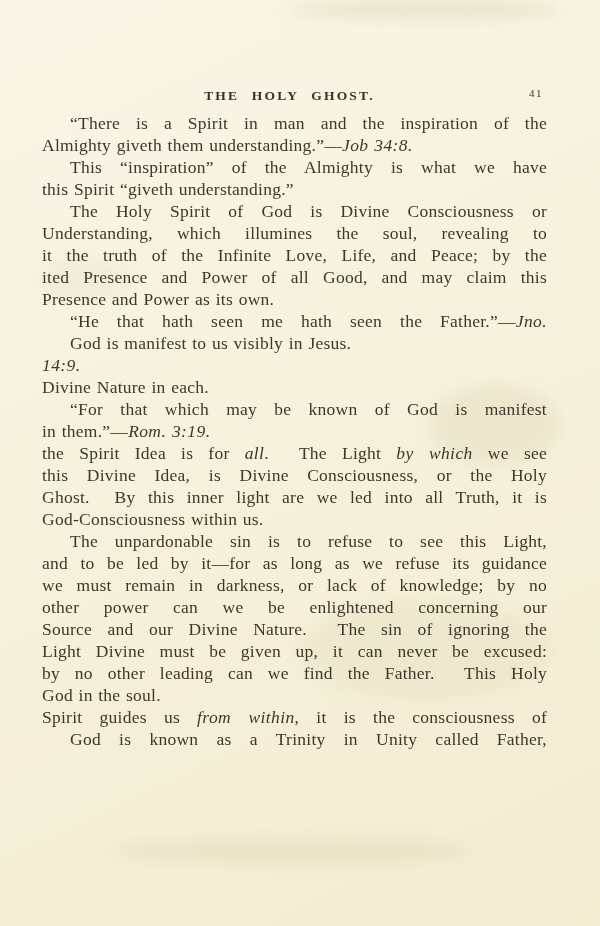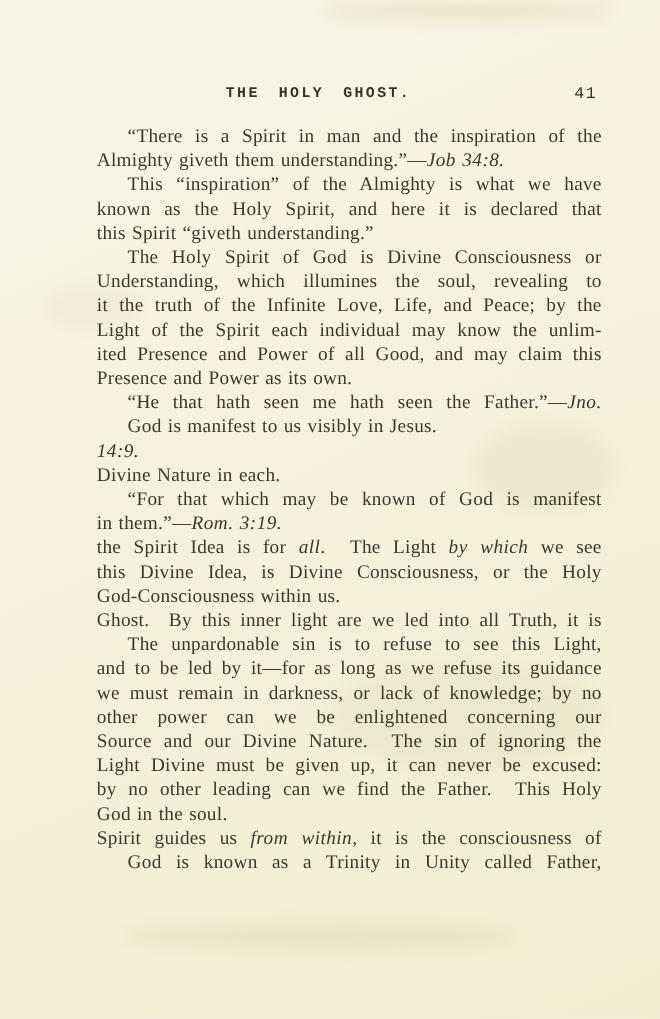--- a/index.html
+++ b/index.html
@@ -15,41 +15,40 @@
   }
   
   .smudge{position:absolute;filter:blur(7px);border-radius:50%;pointer-events:none;}
   .sm1{left:290px;top:2px;width:270px;height:16px;background:rgba(198,190,146,.30);}
   .sm2{left:430px;top:385px;width:130px;height:80px;background:rgba(205,197,156,.20);}
   .sm3{left:300px;top:600px;width:250px;height:100px;background:rgba(206,198,158,.16);}
   .sm4{left:110px;top:838px;width:360px;height:26px;background:rgba(203,195,152,.22);}
   .sm5{left:40px;top:260px;width:90px;height:40px;background:rgba(208,200,160,.14);}
 
   .running-head{
-    position:absolute;left:42px;top:78px;width:505px;height:18px;font-family:Liberation Mono, monospace;
+    position:absolute;left:42px;top:88px;width:505px;height:18px;
   }
   .head-title{
     position:absolute;left:0;right:10px;text-align:center;
     font-size:13.5px;font-weight:bold;
     letter-spacing:2.2px;word-spacing:7px;color:#3a3226;
   }
   .page-num{
     position:absolute;right:4px;top:-1px;
-    font-size:15px;letter-spacing:1.5px;color:#3a3226;
+    font-size:11px;letter-spacing:1.5px;color:#3a3226;
   }
 
   .textblock{
     position:absolute;left:42px;top:112px;width:505px;
   }
   .line{
     height:22px;line-height:22px;
     font-size:17.5px;letter-spacing:.25px;word-spacing:1px;
     text-align:justify;text-align-last:justify;
     white-space:nowrap; 
-    margin-left:46px;
   }
   .line.indent{padding-left:28px;}
   .line.last{text-align:center;text-align-last:left;}
   .seg{white-space:pre;}
   .it{font-style:italic;letter-spacing:.4px;}
 </style>
 </head>
 <body>
 
 <div class="page">
@@ -61,38 +60,36 @@
 
   <div class="running-head">
     <div class="head-title">THE HOLY GHOST.</div>
     <div class="page-num">41</div>
   </div>
 
   <div class="textblock">
       <div class="line indent"><span class="seg">“There is a Spirit in man and the inspiration of the</span></div>
       <div class="line last"><span class="seg">Almighty giveth them understanding.”—</span><span class="seg it">Job 34:8.</span></div>
       <div class="line indent"><span class="seg">This “inspiration” of the Almighty is what we have</span></div>
-      <div class="line"><span class="seg">known as the Holy Spirit, and here it is declared that</span></div>
       <div class="line last"><span class="seg">this Spirit “giveth understanding.”</span></div>
       <div class="line indent"><span class="seg">The Holy Spirit of God is Divine Consciousness or</span></div>
       <div class="line"><span class="seg">Understanding, which illumines the soul, revealing to</span></div>
       <div class="line"><span class="seg">it the truth of the Infinite Love, Life, and Peace; by the</span></div>
-      <div class="line"><span class="seg">Light of the Spirit each individual may know the unlim-</span></div>
       <div class="line"><span class="seg">ited Presence and Power of all Good, and may claim this</span></div>
       <div class="line last"><span class="seg">Presence and Power as its own.</span></div>
       <div class="line indent"><span class="seg">“He that hath seen me hath seen the Father.”—</span><span class="seg it">Jno.</span></div>
       <div class="line indent last"><span class="seg">God is manifest to us visibly in Jesus.</span></div>
       <div class="line last"><span class="seg it">14:9.</span></div>
       <div class="line last"><span class="seg">Divine Nature in each.</span></div>
       <div class="line indent"><span class="seg">“For that which may be known of God is manifest</span></div>
       <div class="line last"><span class="seg">in them.”—</span><span class="seg it">Rom. 3:19.</span></div>
       <div class="line"><span class="seg">the Spirit Idea is for </span><span class="seg it">all</span><span class="seg">.&nbsp; The Light </span><span class="seg it">by which</span><span class="seg"> we see</span></div>
       <div class="line"><span class="seg">this Divine Idea, is Divine Consciousness, or the Holy</span></div>
+      <div class="line"><span class="seg">Ghost.&nbsp; By this inner light are we led into all Truth, it is</span></div>
       <div class="line last"><span class="seg">God-Consciousness within us.</span></div>
-      <div class="line"><span class="seg">Ghost.&nbsp; By this inner light are we led into all Truth, it is</span></div>
       <div class="line indent"><span class="seg">The unpardonable sin is to refuse to see this Light,</span></div>
       <div class="line"><span class="seg">and to be led by it—for as long as we refuse its guidance</span></div>
       <div class="line"><span class="seg">we must remain in darkness, or lack of knowledge; by no</span></div>
       <div class="line"><span class="seg">other power can we be enlightened concerning our</span></div>
       <div class="line"><span class="seg">Source and our Divine Nature.&nbsp; The sin of ignoring the</span></div>
       <div class="line"><span class="seg">Light Divine must be given up, it can never be excused:</span></div>
       <div class="line"><span class="seg">by no other leading can we find the Father.&nbsp; This Holy</span></div>
       <div class="line last"><span class="seg">God in the soul.</span></div>
       <div class="line"><span class="seg">Spirit guides us </span><span class="seg it">from within</span><span class="seg">, it is the consciousness of</span></div>
       <div class="line indent"><span class="seg">God is known as a Trinity in Unity called Father,</span></div>

